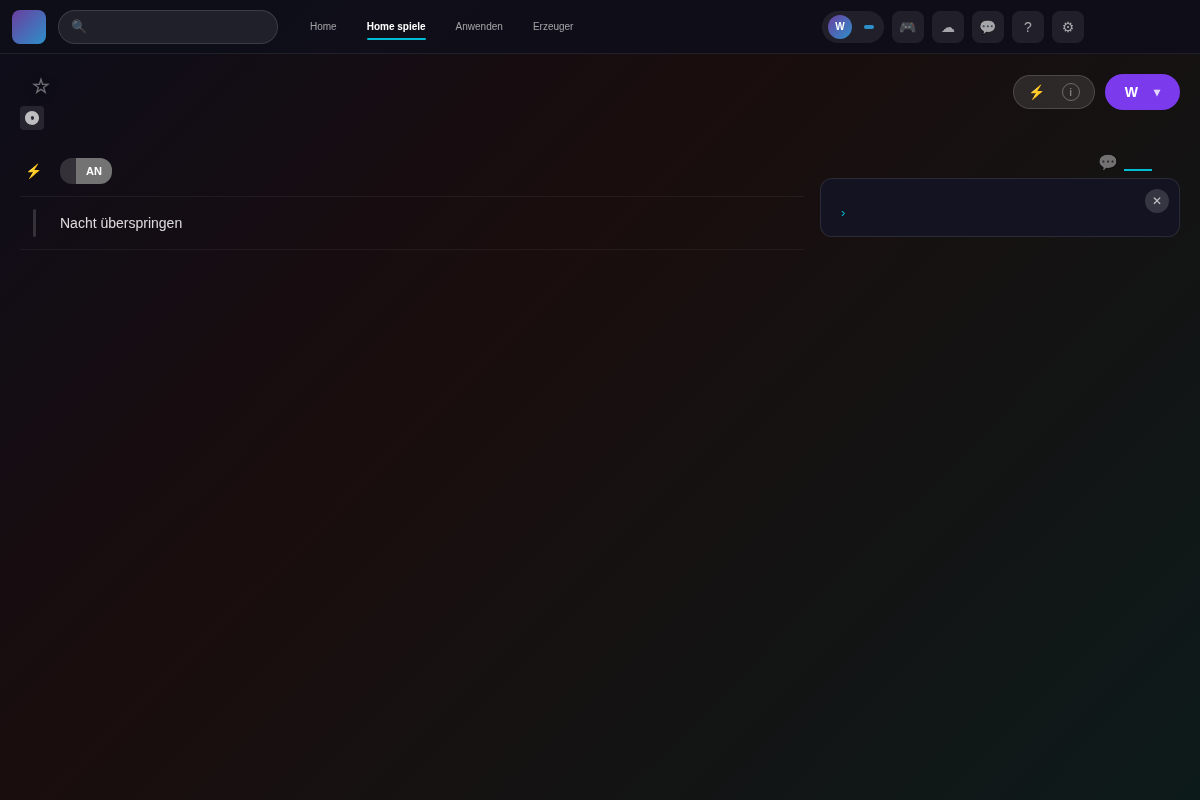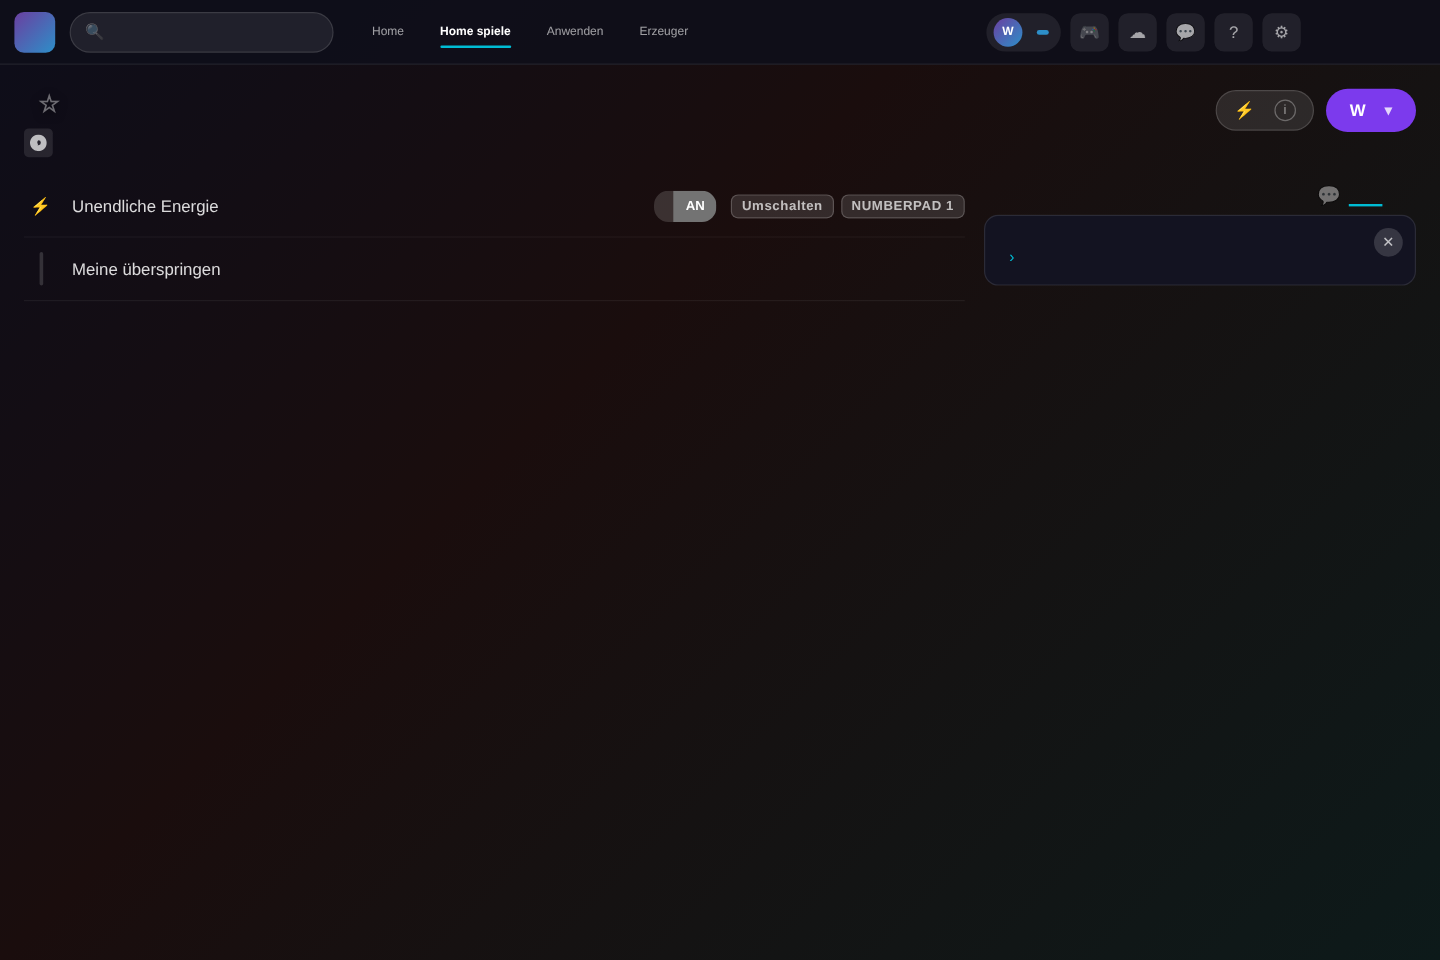--- a/index.html
+++ b/index.html
@@ -574,35 +574,30 @@
     </button>
   </div>
 </div>
 
 <div class="main-content">
 
   <div class="left-panel">
     <div id="cheats-list">
         <div class="cheat-row">
         <div class="cheat-row-icon lightning">⚡</div>
-        <span class="cheat-name">Unendliche Energie</span>
         <div class="toggle-pill">
           <div class="toggle-off"></div>
           <div class="toggle-on">AN</div>
-        </div>
-        <div class="cheat-actions">
-          <div class="key-badge">Umschalten</div>
-          <div class="key-badge">NUMBERPAD 1</div>
         </div>
       </div>
         <div class="cheat-row">
         <div class="cheat-row-icon">
           <div class="bar" style="height:28px;width:3px;background:rgba(255,255,255,0.15);border-radius:2px;"></div>
         </div>
-        <span class="cheat-name">Meine überspringen</span>
+        <span class="cheat-name">Nacht überspringen</span>
       </div>
       </div>
   </div>
 
   <div class="info-panel">
     <div class="info-tabs">
       <div class="chat-icon-btn">💬</div>
       <div class="info-tab active"></div>
       <div class="info-tab"></div>
     </div>

